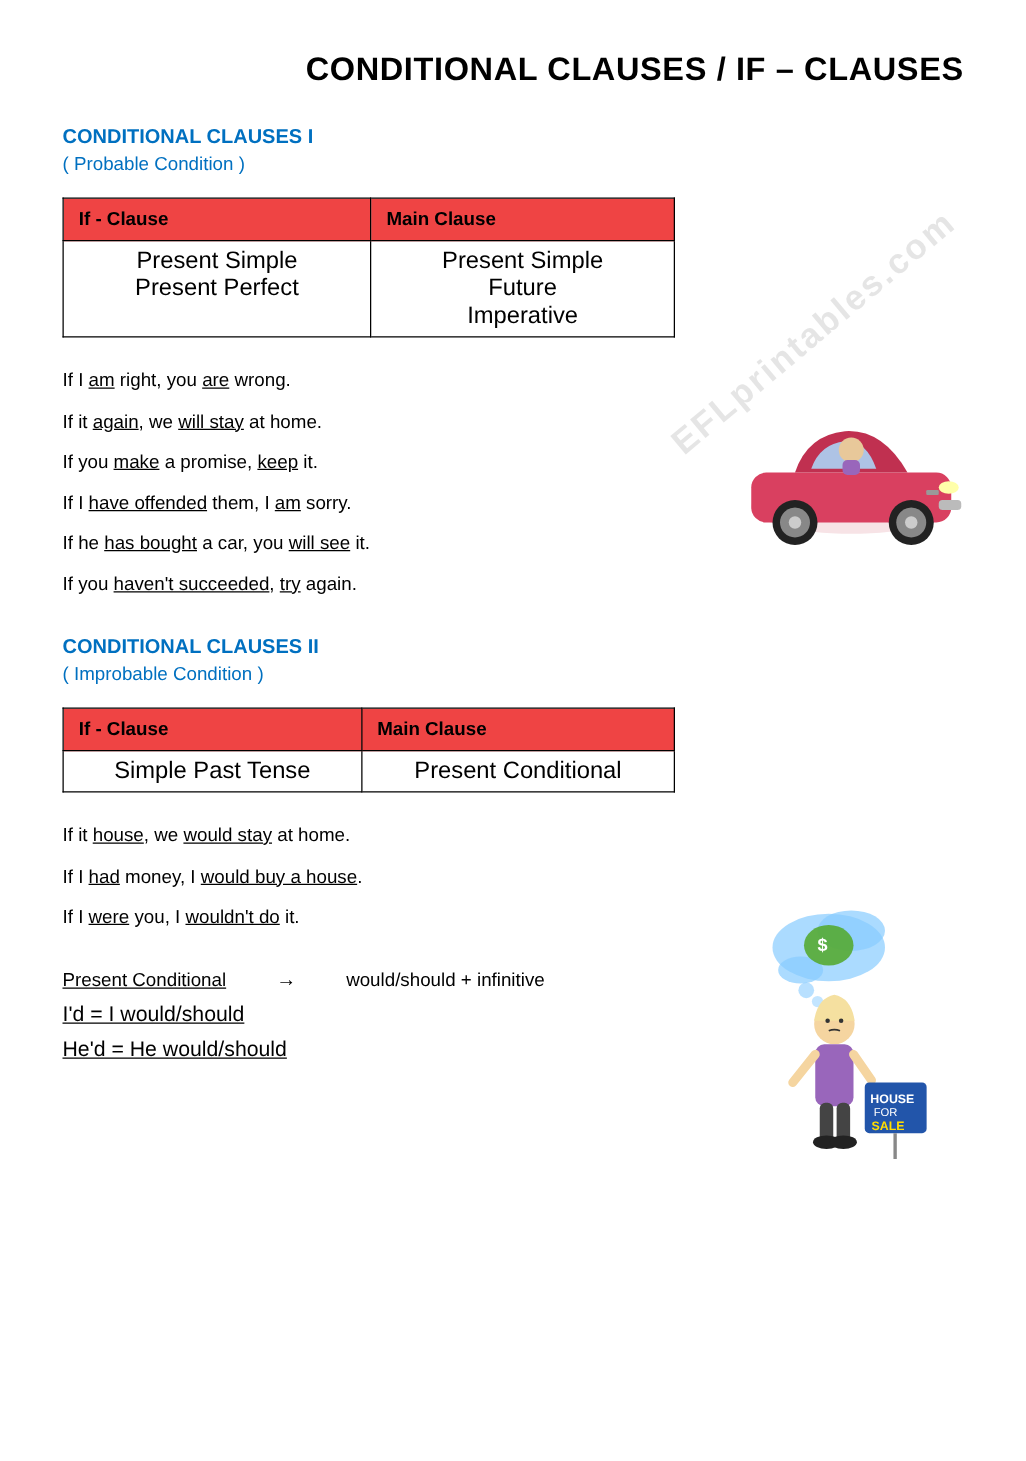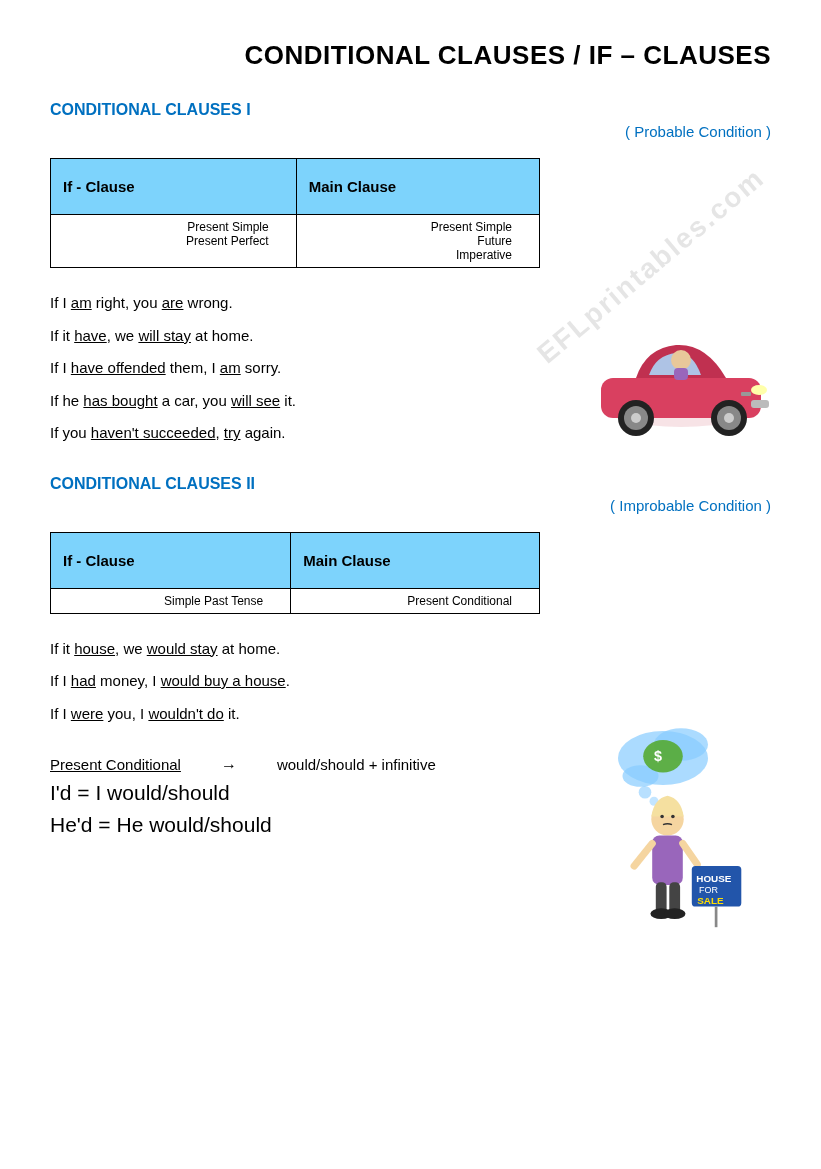--- a/index.html
+++ b/index.html
@@ -25,48 +25,48 @@
     }
 
     .section-heading {
       color: #0070c0;
       font-weight: bold;
       font-size: 16px;
       margin-bottom: 4px;
     }
 
     .section-subheading {
-      text-align: right;
+      text-align: left;
       color: #0070c0;
       font-size: 15px;
       margin-bottom: 18px;
     }
 
     .clause-table {
       border-collapse: collapse;
       width: 490px;
       margin-bottom: 24px;
       margin-left: 0;
     }
 
     .clause-table th {
       border: 1.5px solid #000;
-      padding: 19px 12px;
+      padding: 8px 12px;
       text-align: left;
       font-weight: bold;
-      background: #7dd3fc;
+      background: #ef4444;
       font-size: 15px;
     }
 
     .clause-table td {
       border: 1.5px solid #000;
-      padding: 5px 27px;
-      text-align: right;
+      padding: 5px 12px;
+      text-align: center;
       vertical-align: top;
-      font-size: 12px;
+      font-size: 19px;
     }
 
     .examples {
       margin-bottom: 10px;
     }
 
     .example-line {
       margin-bottom: 10px;
       font-size: 15px;
       line-height: 1.5;
@@ -80,22 +80,23 @@
 
     .section-ii {
       margin-top: 28px;
     }
 
     .present-conditional-block {
       margin-top: 24px;
     }
 
     .pc-line {
-      font-size: 21px;
+      font-size: 17px;
       margin-bottom: 8px;
+      text-decoration: underline;
     }
 
     .pc-row {
       display: flex;
       align-items: center;
       margin-bottom: 8px;
       font-size: 15px;
     }
 
     .arrow {
@@ -158,21 +159,22 @@
     <tbody>
       <tr>
         <td>Present Simple<br>Present Perfect</td>
         <td>Present Simple<br>Future<br>Imperative</td>
       </tr>
     </tbody>
   </table>
 
   <div class="examples">
     <div class="example-line">If I <u>am</u> right, you <u>are</u> wrong.</div>
-    <div class="example-line">If it <u>have</u>, we <u>will stay</u> at home.</div>
+    <div class="example-line">If it <u>again</u>, we <u>will stay</u> at home.</div>
+    <div class="example-line">If you <u>make</u> a promise, <u>keep</u> it.</div>
     <div class="example-line">If I <u>have offended</u> them, I <u>am</u> sorry.</div>
     <div class="example-line">If he <u>has bought</u> a car, you <u>will see</u> it.</div>
     <div class="example-line">If you <u>haven't succeeded</u>, <u>try</u> again.</div>
   </div>
 </div>
 
 <div class="car-container">
   <svg viewBox="0 0 200 130" width="200" height="130" xmlns="http://www.w3.org/2000/svg">
 
     <ellipse cx="100" cy="95" rx="80" ry="22" fill="#c8455a" opacity="0.15"></ellipse>

